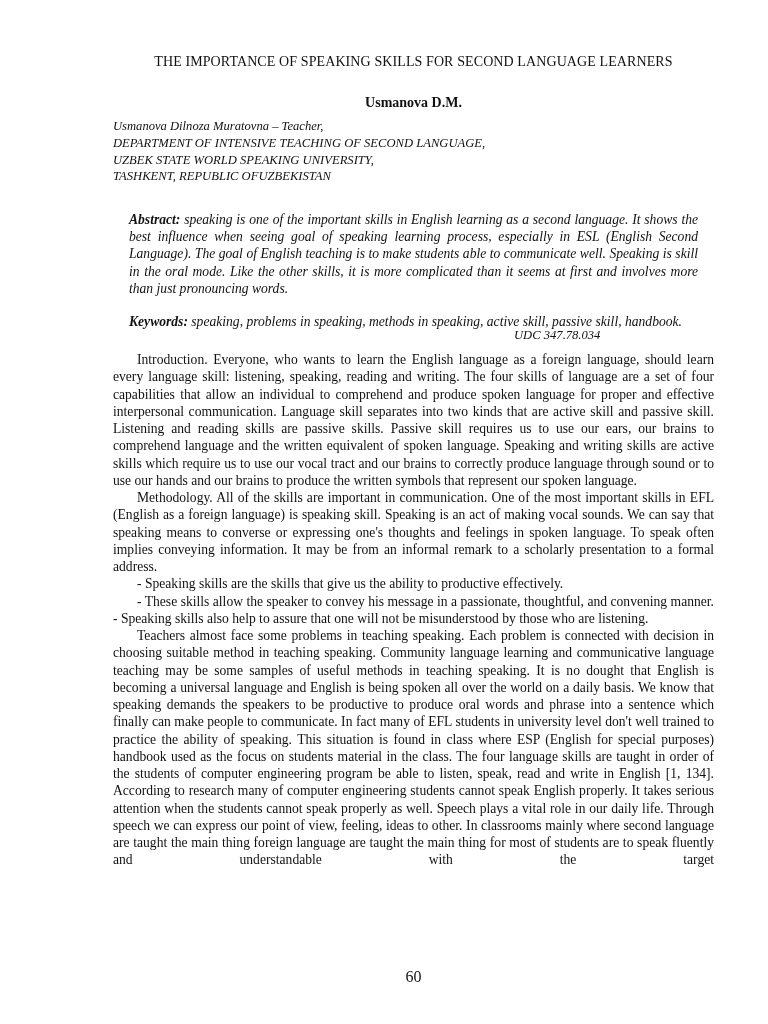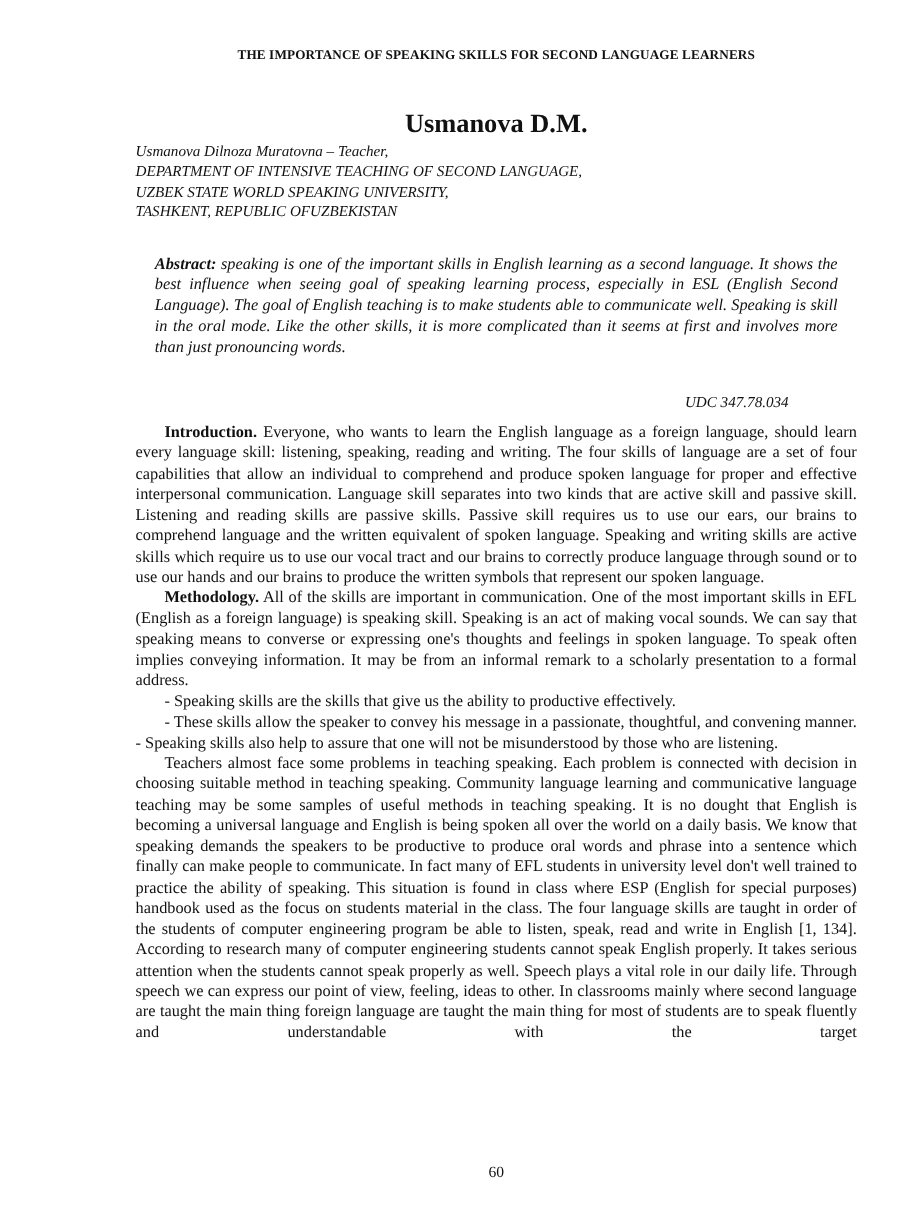--- a/index.html
+++ b/index.html
@@ -2,69 +2,70 @@
 <html><head>
   <meta charset="utf-8">
   <style>
     html, body { margin: 0; padding: 0; background: #ffffff; }
     body {
       width: 768px; height: 1024px; position: relative; overflow: hidden;
       font-family: "Liberation Serif", "DejaVu Serif", serif; color: #111;
     }
     .page { position: absolute; left: 113px; width: 601px; top: 0; }
     .title {
-      position: absolute; top: 36px; left: 0; width: 601px;
-      text-align: center; font-weight: bold; font-size: 11px; line-height: 20px;
+      position: absolute; top: 52px; left: 0; width: 601px;
+      text-align: center; font-weight: normal; font-size: 14px; line-height: 20px;
       letter-spacing: 0.1px;
     }
     .author {
       position: absolute; top: 93px; left: 0; width: 601px;
-      text-align: center; font-weight: bold; font-size: 22px; line-height: 20px;
+      text-align: center; font-weight: bold; font-size: 14px; line-height: 20px;
     }
     .affil {
       position: absolute; top: 118px; left: 0; width: 601px;
       text-align: left; font-style: italic; font-size: 12.6px; line-height: 16.8px;
     }
     .affil div { white-space: nowrap; }
     .abstract {
       position: absolute; top: 195px; left: 0; width: 601px;
       font-style: italic; font-size: 13.6px; line-height: 17.2px; text-align: justify;
     }
     .abstract p { margin: 16px; }
     .abstract b { font-weight: bold; }
     .udc {
       position: absolute; top: 327px; right: 0; width: 200px;
-      text-align: center; font-style: italic; font-size: 12.6px; line-height: 17px;
+      text-align: left; font-style: italic; font-size: 12.6px; line-height: 17px;
     }
     .body {
       position: absolute; top: 351px; left: 0; width: 601px;
       font-size: 13.6px; line-height: 17.25px; text-align: justify;
     }
     .body p { margin: 0; text-indent: 24px; }
-    .body b { font-weight: bold; }
+    .body b { font-weight: normal; }
     .pagenum {
       position: absolute; top: 970px; left: 0; width: 601px;
-      text-align: center; font-size: 13px; line-height: 14px;
+      text-align: center; font-size: 16px; line-height: 14px;
     }
   </style>
 </head>
 <body>
 
 <div class="page">
   <div class="title">THE IMPORTANCE OF SPEAKING SKILLS FOR SECOND LANGUAGE LEARNERS</div>
   <div class="author">Usmanova D.M.</div>
   <div class="affil">
     <div>Usmanova Dilnoza Muratovna – Teacher,</div>
     <div>DEPARTMENT OF INTENSIVE TEACHING OF SECOND LANGUAGE,</div>
     <div>UZBEK STATE WORLD SPEAKING UNIVERSITY,</div>
     <div>TASHKENT, REPUBLIC OFUZBEKISTAN</div>
   </div>
 
   <div class="abstract">
     <p><b>Abstract:</b><span> speaking is one of the important skills in English learning as a second language. It shows the best influence when seeing goal of speaking learning process, especially in ESL (English Second Language). The goal of English teaching is to make students able to communicate well. Speaking is skill in the oral mode. Like the other skills, it is more complicated than it seems at first and involves more than just pronouncing words.</span></p>
+    <p><b>Keywords:</b><span> speaking, problems in speaking, methods in speaking, active skill, passive skill, handbook.</span></p>
   </div>
 
   <div class="udc">UDC 347.78.034</div>
 
   <div class="body">
     <p><b>Introduction.</b><span> Everyone, who wants to learn the English language as a foreign language, should learn every language skill: listening, speaking, reading and writing. The four skills of language are a set of four capabilities that allow an individual to comprehend and produce spoken language for proper and effective interpersonal communication. Language skill separates into two kinds that are active skill and passive skill. Listening and reading skills are passive skills. Passive skill requires us to use our ears, our brains to comprehend language and the written equivalent of spoken language. Speaking and writing skills are active skills which require us to use our vocal tract and our brains to correctly produce language through sound or to use our hands and our brains to produce the written symbols that represent our spoken language.</span></p>
     <p><b>Methodology.</b><span> All of the skills are important in communication. One of the most important skills in EFL (English as a foreign language) is speaking skill. Speaking is an act of making vocal sounds. We can say that speaking means to converse or expressing one's thoughts and feelings in spoken language. To speak often implies conveying information. It may be from an informal remark to a scholarly presentation to a formal address.</span></p>
     <p>- Speaking skills are the skills that give us the ability to productive effectively.</p>
     <p>- These skills allow the speaker to convey his message in a passionate, thoughtful, and convening manner. - Speaking skills also help to assure that one will not be misunderstood by those who are listening.</p>
     <p style="text-align-last: justify;">Teachers almost face some problems in teaching speaking. Each problem is connected with decision in choosing suitable method in teaching speaking. Community language learning and communicative language teaching may be some samples of useful methods in teaching speaking. It is no dought that English is becoming a universal language and English is being spoken all over the world on a daily basis. We know that speaking demands the speakers to be productive to produce oral words and phrase into a sentence which finally can make people to communicate. In fact many of EFL students in university level don't well trained to practice the ability of speaking. This situation is found in class where ESP (English for special purposes) handbook used as the focus on students material in the class. The four language skills are taught in order of the students of computer engineering program be able to listen, speak, read and write in English [1, 134]. According to research many of computer engineering students cannot speak English properly. It takes serious attention when the students cannot speak properly as well. Speech plays a vital role in our daily life. Through speech we can express our point of view, feeling, ideas to other. In classrooms mainly where second language are taught the main thing foreign language are taught the main thing for most of students are to speak fluently and understandable with the target</p>

